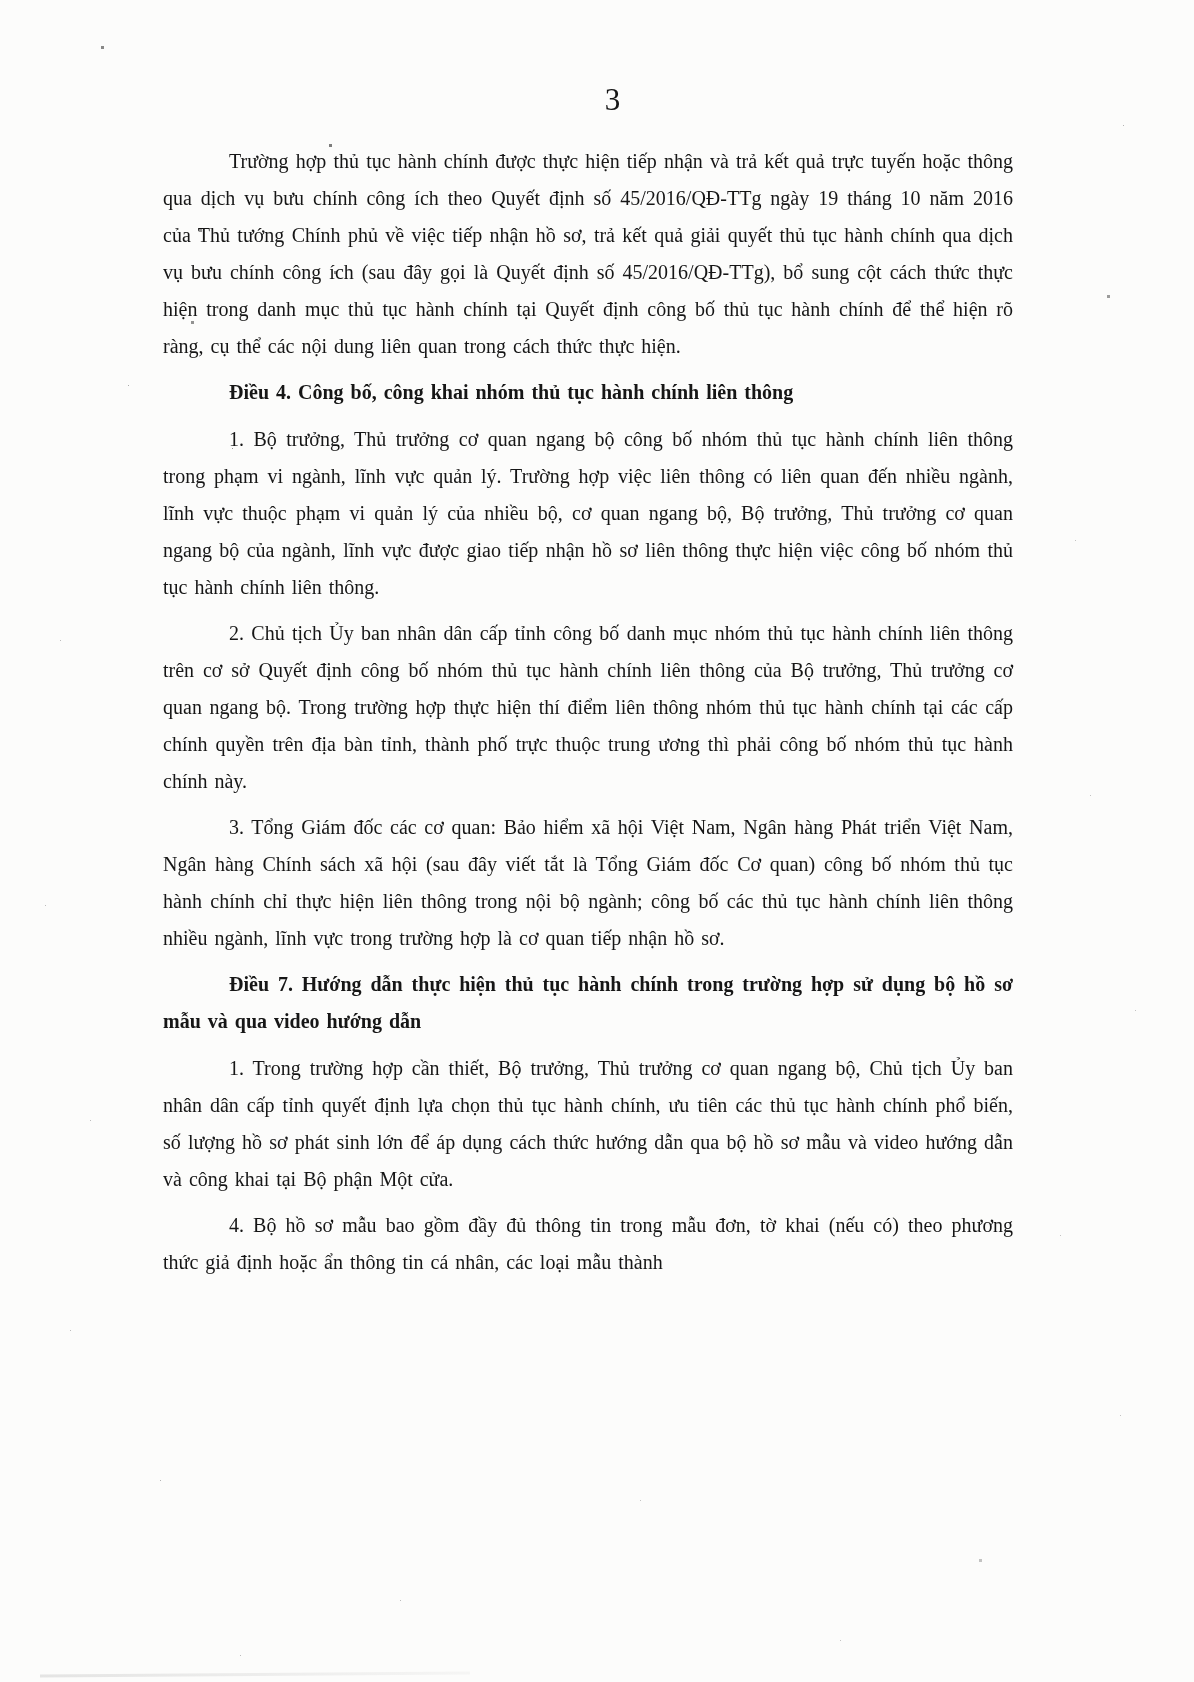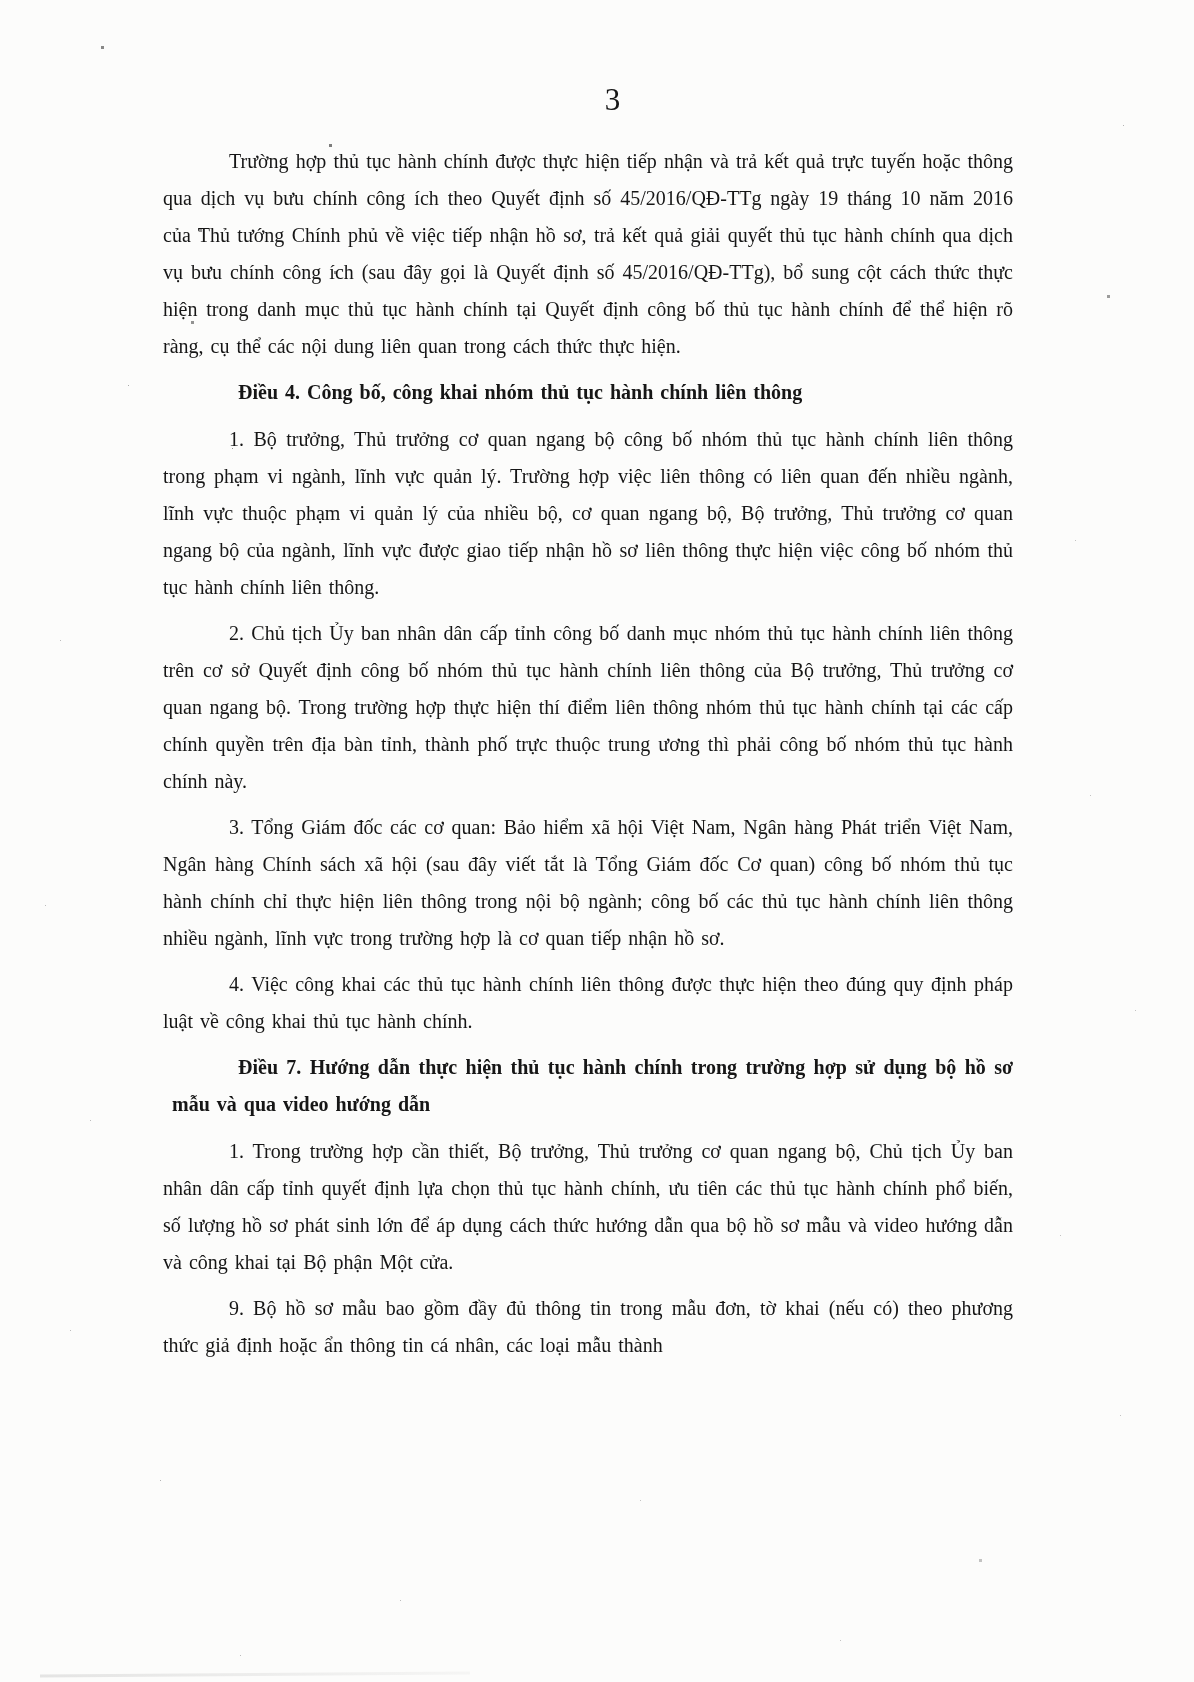--- a/index.html
+++ b/index.html
@@ -81,36 +81,34 @@
     line-height: 37px;
     text-align: justify;
     text-indent: 66px;
     word-spacing: 2px;
   }
   .para { margin-bottom: 9px; }
   .heading {
     font-weight: bold;
     margin-top: 6px;
     margin-bottom: 10px;
-    margin-left: 9px;
   }
 </style>
 </head>
 <body>
 
 <div class="scan-page">
   <div class="speckles"></div>
   <div class="bottom-smudge"></div>
 
   <div class="page-number">3</div>
 
   <div class="content">
     <p class="para">Trường hợp thủ tục hành chính được thực hiện tiếp nhận và trả kết quả trực tuyến hoặc thông qua dịch vụ bưu chính công ích theo Quyết định số 45/2016/QĐ-TTg ngày 19 tháng 10 năm 2016 của Thủ tướng Chính phủ về việc tiếp nhận hồ sơ, trả kết quả giải quyết thủ tục hành chính qua dịch vụ bưu chính công ích (sau đây gọi là Quyết định số 45/2016/QĐ-TTg), bổ sung cột cách thức thực hiện trong danh mục thủ tục hành chính tại Quyết định công bố thủ tục hành chính để thể hiện rõ ràng, cụ thể các nội dung liên quan trong cách thức thực hiện.</p>
     <p class="heading">Điều 4. Công bố, công khai nhóm thủ tục hành chính liên thông</p>
     <p class="para">1. Bộ trưởng, Thủ trưởng cơ quan ngang bộ công bố nhóm thủ tục hành chính liên thông trong phạm vi ngành, lĩnh vực quản lý. Trường hợp việc liên thông có liên quan đến nhiều ngành, lĩnh vực thuộc phạm vi quản lý của nhiều bộ, cơ quan ngang bộ, Bộ trưởng, Thủ trưởng cơ quan ngang bộ của ngành, lĩnh vực được giao tiếp nhận hồ sơ liên thông thực hiện việc công bố nhóm thủ tục hành chính liên thông.</p>
     <p class="para">2. Chủ tịch Ủy ban nhân dân cấp tỉnh công bố danh mục nhóm thủ tục hành chính liên thông trên cơ sở Quyết định công bố nhóm thủ tục hành chính liên thông của Bộ trưởng, Thủ trưởng cơ quan ngang bộ. Trong trường hợp thực hiện thí điểm liên thông nhóm thủ tục hành chính tại các cấp chính quyền trên địa bàn tỉnh, thành phố trực thuộc trung ương thì phải công bố nhóm thủ tục hành chính này.</p>
     <p class="para">3. Tổng Giám đốc các cơ quan: Bảo hiểm xã hội Việt Nam, Ngân hàng Phát triển Việt Nam, Ngân hàng Chính sách xã hội (sau đây viết tắt là Tổng Giám đốc Cơ quan) công bố nhóm thủ tục hành chính chỉ thực hiện liên thông trong nội bộ ngành; công bố các thủ tục hành chính liên thông nhiều ngành, lĩnh vực trong trường hợp là cơ quan tiếp nhận hồ sơ.</p>
-    <p class="para">4. Việc công khai các thủ tục hành chính liên thông được thực hiện theo đúng quy định pháp luật về công khai thủ tục hành chính.</p>
     <p class="heading">Điều 7. Hướng dẫn thực hiện thủ tục hành chính trong trường hợp sử dụng bộ hồ sơ mẫu và qua video hướng dẫn</p>
     <p class="para">1. Trong trường hợp cần thiết, Bộ trưởng, Thủ trưởng cơ quan ngang bộ, Chủ tịch Ủy ban nhân dân cấp tỉnh quyết định lựa chọn thủ tục hành chính, ưu tiên các thủ tục hành chính phổ biến, số lượng hồ sơ phát sinh lớn để áp dụng cách thức hướng dẫn qua bộ hồ sơ mẫu và video hướng dẫn và công khai tại Bộ phận Một cửa.</p>
-    <p class="para">9. Bộ hồ sơ mẫu bao gồm đầy đủ thông tin trong mẫu đơn, tờ khai (nếu có) theo phương thức giả định hoặc ẩn thông tin cá nhân, các loại mẫu thành</p>
+    <p class="para">4. Bộ hồ sơ mẫu bao gồm đầy đủ thông tin trong mẫu đơn, tờ khai (nếu có) theo phương thức giả định hoặc ẩn thông tin cá nhân, các loại mẫu thành</p>
   </div>
 </div>
 
 </body></html>

